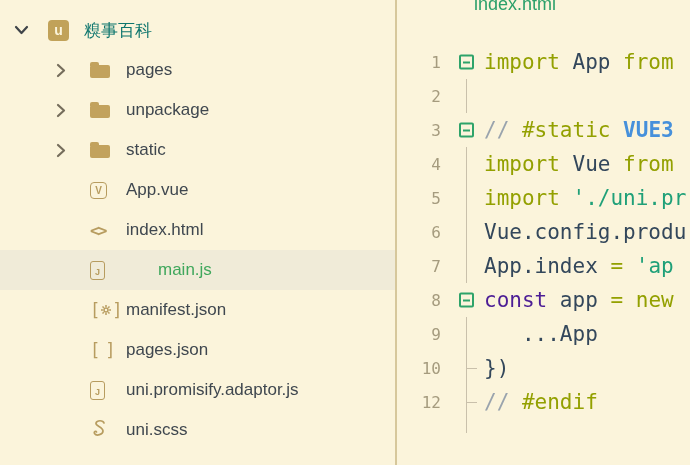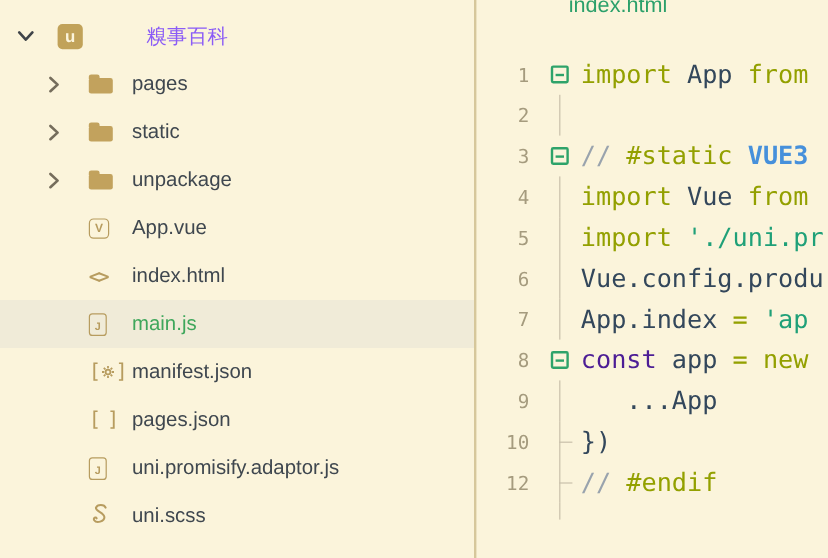--- a/index.html
+++ b/index.html
@@ -2,28 +2,28 @@
 <html><head>
 <meta charset="utf-8">
 <style>
   html,body{margin:0;padding:0;}
   body{width:690px;height:465px;overflow:hidden;background:#FBF4DB;
        font-family:"Liberation Sans","DejaVu Sans",sans-serif;}
   .app{display:flex;width:690px;height:465px;}
 
   
   .tree{width:395px;flex:none;padding-top:10px;box-sizing:border-box;overflow:hidden;}
-  .row{height:40px;display:flex;align-items:center;padding-left:40px;box-sizing:border-box;}
+  .row{height:40px;display:flex;align-items:center;padding-left:56px;box-sizing:border-box;}
   .row.root{padding-left:14px;}
   .row.selected{background:#F0EBD8;}
   .chev{width:34px;flex:none;display:flex;align-items:center;}
   .ficon{width:30px;flex:none;display:flex;align-items:center;}
   .lbl{font-size:17px;color:#3F474F;padding-left:6px;white-space:nowrap;}
-  .row.root .lbl{color:#8b5cf6;margin-left:38px;}
-  .row.selected .lbl{color:#3FA75C;}
+  .row.root .lbl{color:#0f766e;}
+  .row.selected .lbl{color:#3FA75C;margin-left:32px;}
 
   
   .uni-logo{width:21px;height:21px;background:#C1A259;border-radius:4px;color:#FBF4DB;
             font-weight:bold;font-size:14px;display:flex;align-items:center;justify-content:center;}
   .folder{width:20px;height:13px;background:#C2A25D;border-radius:2px;position:relative;margin-top:3px;}
   .folder:before{content:"";position:absolute;top:-3px;left:0;width:9px;height:4px;
                  background:#C2A25D;border-radius:2px 2px 0 0;}
   .badge{width:17px;height:17px;border:1.6px solid #B79C5F;border-radius:4px;color:#B79C5F;
          font-size:10px;font-weight:bold;display:flex;align-items:center;justify-content:center;box-sizing:border-box;}
   .doc{width:15px;height:19px;border:1.6px solid #B79C5F;border-radius:3px;color:#B79C5F;
@@ -98,34 +98,34 @@
           <div class="chev">
             <span>
               <svg width="10" height="15" viewBox="0 0 10 15">
                 <polyline points="2,2 8,7.5 2,13" fill="none" stroke="#756D5C" stroke-width="2.2" stroke-linecap="round" stroke-linejoin="round"></polyline>
               </svg>
             </span>
           </div>
           <div class="ficon">
             <div class="folder"></div>
           </div>
-          <span class="lbl">static</span>
+          <span class="lbl">unpackage</span>
         </div>
         <div class="row">
           <div class="chev">
             <span>
               <svg width="10" height="15" viewBox="0 0 10 15">
                 <polyline points="2,2 8,7.5 2,13" fill="none" stroke="#756D5C" stroke-width="2.2" stroke-linecap="round" stroke-linejoin="round"></polyline>
               </svg>
             </span>
           </div>
           <div class="ficon">
             <div class="folder"></div>
           </div>
-          <span class="lbl">unpackage</span>
+          <span class="lbl">static</span>
         </div>
         <div class="row">
           <div class="chev">
             <span></span>
           </div>
           <div class="ficon">
             <div class="badge">V</div>
           </div>
           <span class="lbl">App.vue</span>
         </div>

